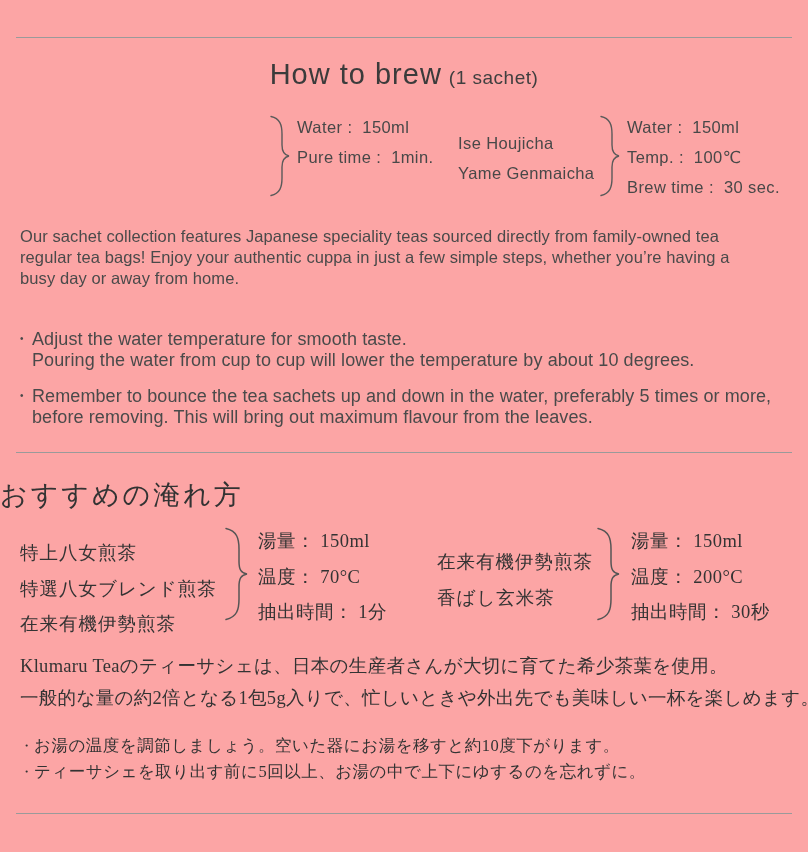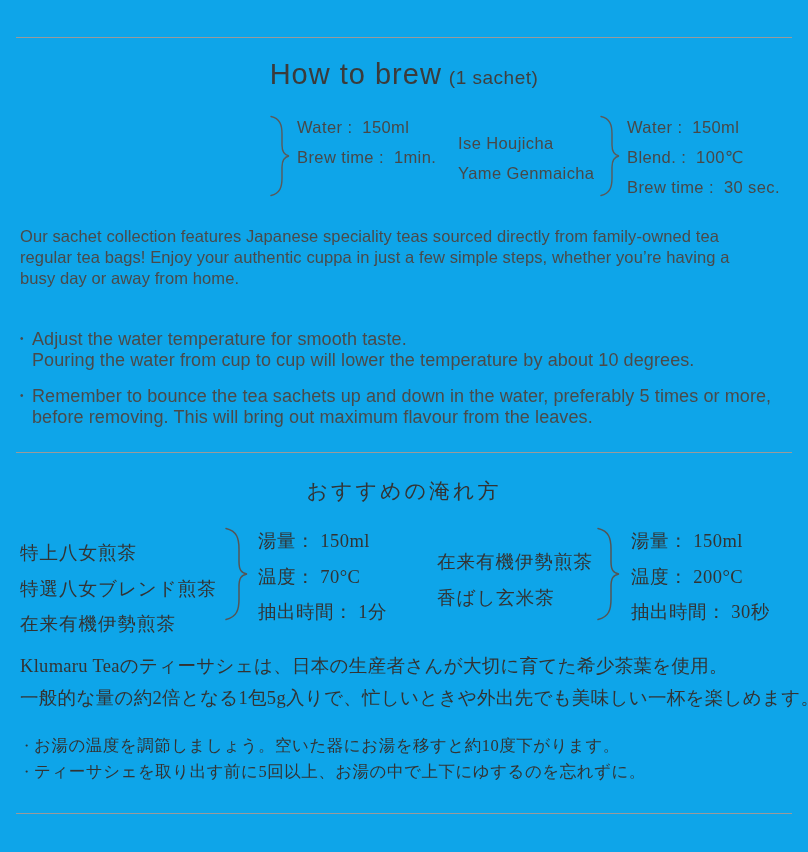--- a/index.html
+++ b/index.html
@@ -1,19 +1,19 @@
 <!DOCTYPE html>
 <html><head>
 <meta charset="utf-8">
 <style>
   html,body{margin:0;padding:0;background:#ffffff;}
   .page{
     position:relative;
     width:808px;height:852px;
-    background:#0ea5e9;
+    background:#fca5a5;
     overflow:hidden;
     font-family:"Liberation Sans","DejaVu Sans",sans-serif;
     color:#454545;
   }
   .rule{position:absolute;left:16px;right:16px;border-top:1px solid #9a9a9a;height:0;}
   .rule-top{top:37px;}
   .rule-mid{top:452px;}
   .rule-bottom{top:813px;}
 
   
@@ -40,22 +40,22 @@
   .en-desc .desc-line{font-size:16.5px;line-height:20.8px;letter-spacing:0.1px;color:#4a4a4a;white-space:pre;}
 
   .tip{position:absolute;left:20px;display:flex;align-items:flex-start;}
   .tip-en-1{top:329px;}
   .tip-en-2{top:386px;}
   .tip-marker-en{width:12px;font-size:10px;line-height:20.8px;color:#4a4a4a;flex:0 0 auto;}
   .tip-lines .tip-line{font-size:18px;line-height:20.8px;letter-spacing:0.1px;color:#4a4a4a;white-space:pre;}
 
   
   .jp{font-family:"Liberation Serif","DejaVu Serif",serif;color:#333333;}
-  .jp-title{position:absolute;top:477px;left:0;width:100%;text-align:center;
-            font-size:21px;letter-spacing:3px;color:#333333;}
+  .jp-title{position:absolute;top:477px;left:0;width:100%;
+            font-size:27px;letter-spacing:3px;color:#333333;}
 
   .jp-line{white-space:pre;font-size:18.5px;color:#333333;}
   .jp-teas-1{left:20px;top:536px;}
   .jp-teas-1 .jp-line{line-height:35.5px;letter-spacing:1px;}
   .jp-params-1{left:258px;top:524px;}
   .jp-params-1 .jp-line{line-height:35.5px;letter-spacing:0.5px;}
   .jp-teas-2{left:437px;top:545px;}
   .jp-teas-2 .jp-line{line-height:35.5px;letter-spacing:1px;}
   .jp-params-2{left:631px;top:524px;}
   .jp-params-2 .jp-line{line-height:35.5px;letter-spacing:0.5px;}
@@ -84,37 +84,37 @@
 
 
   <div class="brace en-brace-1">
     <svg width="22" height="82" viewBox="0 0 22 82" aria-hidden="true">
       <path d="M2 1.5 C11 3.5 13 10 13 19 L13 30 C13 37 15 40 20 41 C15 42 13 45 13 52 L13 63 C13 72 11 78.5 2 80.5" fill="none" stroke="#5a5a5a" stroke-width="1.4" stroke-linecap="round"></path>
     </svg>
   </div>
 
   <div class="col en-params-1">
     <div class="en-line">Water :  150ml</div>
-    <div class="en-line">Brew time :  1min.</div>
+    <div class="en-line">Pure time :  1min.</div>
   </div>
 
   <div class="col en-teas-2">
     <div class="en-line">Ise Houjicha</div>
     <div class="en-line">Yame Genmaicha</div>
   </div>
 
   <div class="brace en-brace-2">
     <svg width="22" height="82" viewBox="0 0 22 82" aria-hidden="true">
       <path d="M2 1.5 C11 3.5 13 10 13 19 L13 30 C13 37 15 40 20 41 C15 42 13 45 13 52 L13 63 C13 72 11 78.5 2 80.5" fill="none" stroke="#5a5a5a" stroke-width="1.4" stroke-linecap="round"></path>
     </svg>
   </div>
 
   <div class="col en-params-2">
     <div class="en-line">Water :  150ml</div>
-    <div class="en-line">Blend. :  100℃</div>
+    <div class="en-line">Temp. :  100℃</div>
     <div class="en-line">Brew time :  30 sec.</div>
   </div>
 
   <div class="en-desc">
     <div class="desc-line">Our sachet collection features Japanese speciality teas sourced directly from family-owned tea</div>
     <div class="desc-line">regular tea bags! Enjoy your authentic cuppa in just a few simple steps, whether you’re having a</div>
     <div class="desc-line">busy day or away from home.</div>
   </div>
 
   <div class="tip tip-en-1">

